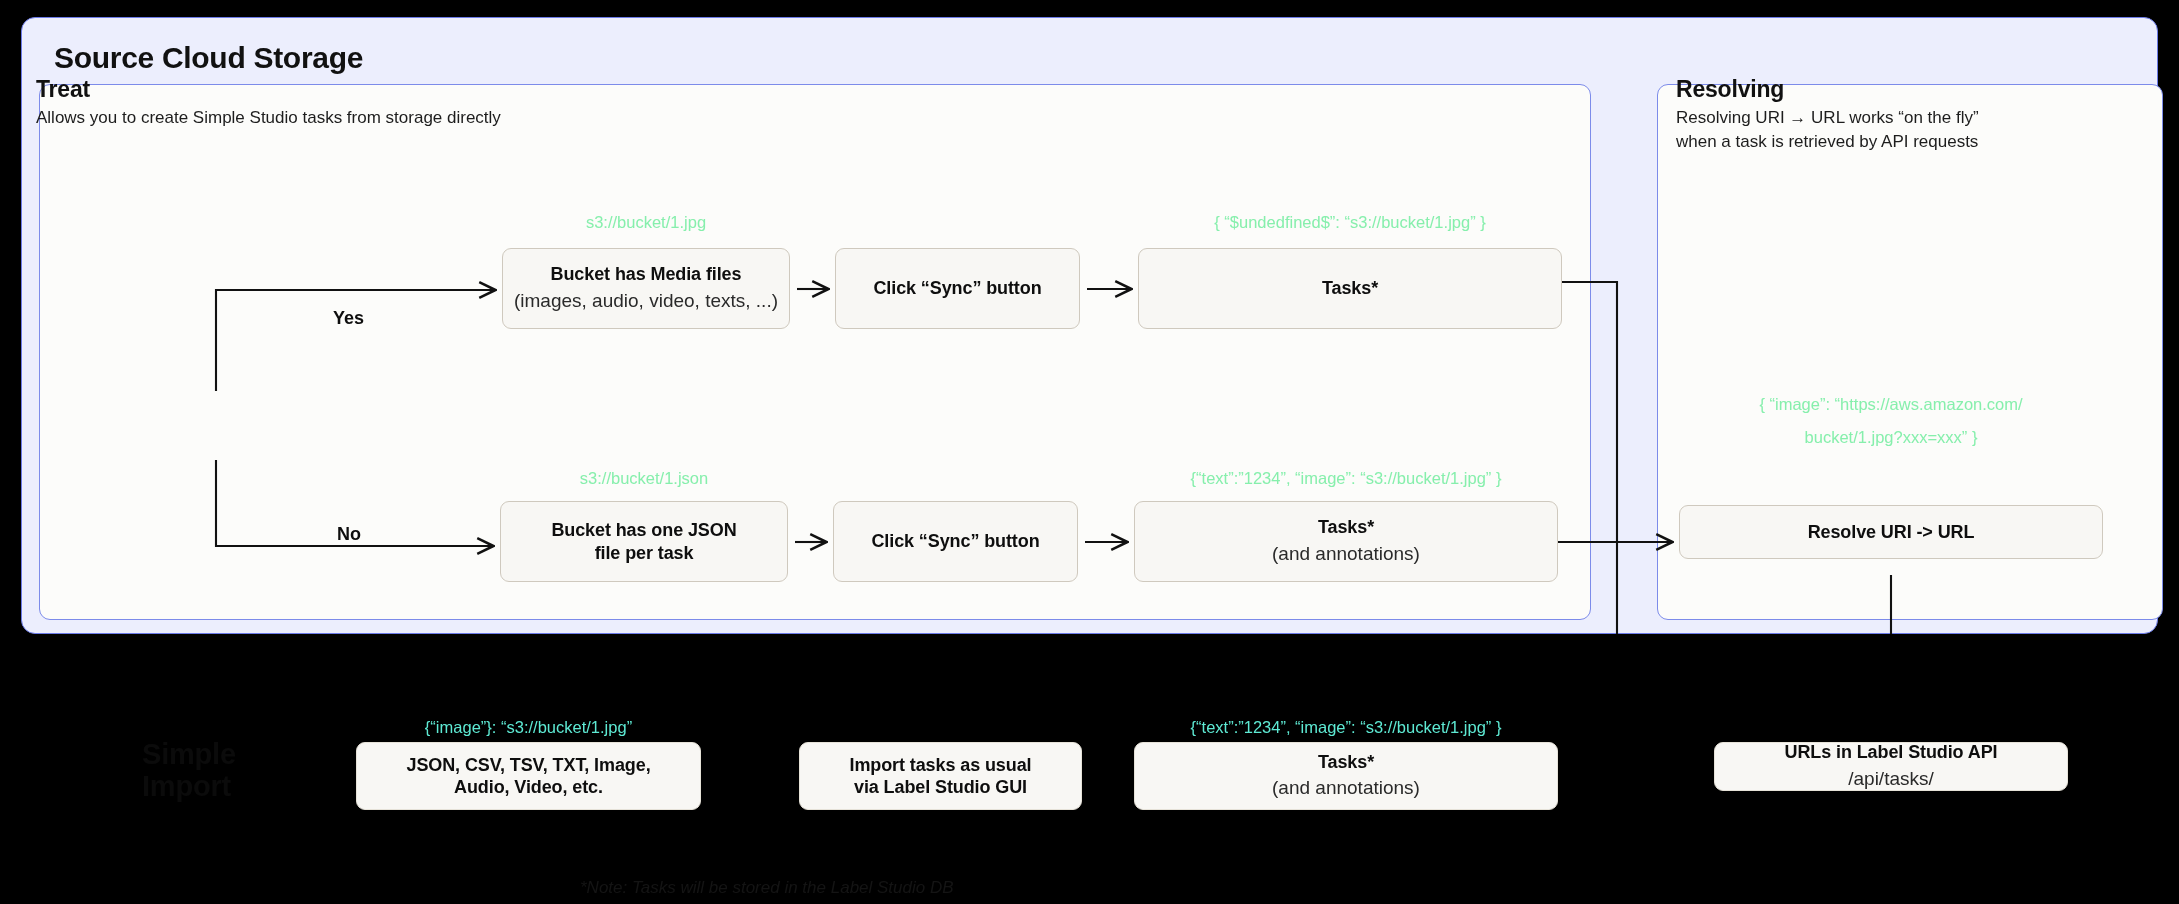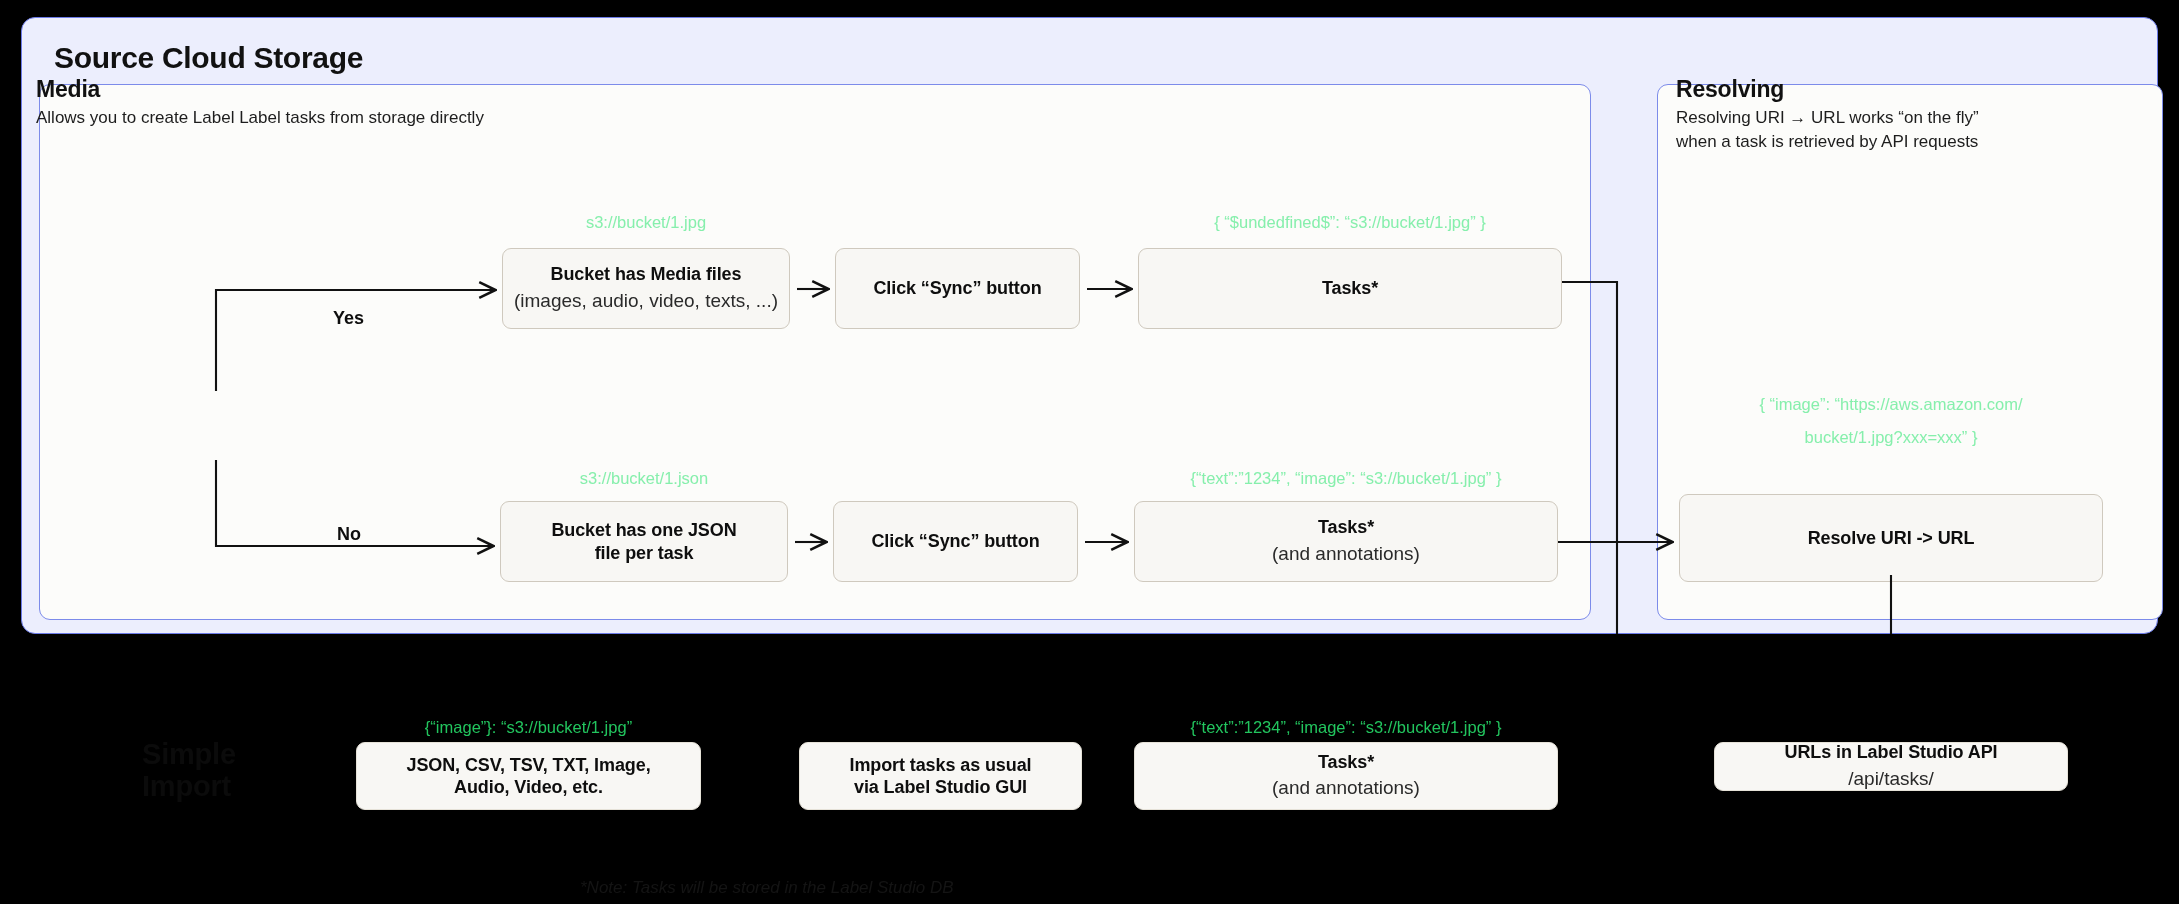--- a/index.html
+++ b/index.html
@@ -112,21 +112,21 @@
   .caption {
     position: absolute;
     font-size: 16.5px;
     font-weight: 400;
     color: #86efac;
     text-align: center;
     line-height: 1.35;
     white-space: nowrap;
   }
   .caption.wrap { white-space: normal; }
-  .caption.strong { color: #22c55e; }
+  .caption.strong { color: #5eead4; }
 
   
   .branch-label {
     position: absolute;
     font-size: 18px;
     font-weight: 700;
     color: #0E0E0E;
   }
 
   
@@ -163,22 +163,22 @@
 <div id="stage">
 
   <div class="outer-panel">
     <div class="outer-title">Source Cloud Storage</div>
 
     <div class="subpanel" id="sync-panel"></div>
 
     <div class="subpanel" id="resolve-panel"></div>
   </div>
 
-  <div class="panel-title" style="left:36px; top:76px;">Media</div>
-  <div class="panel-sub" style="left:36px; top:106px; width:700px;">Allows you to create Label Label tasks from storage directly</div>
+  <div class="panel-title" style="left:36px; top:76px;">Treat</div>
+  <div class="panel-sub" style="left:36px; top:106px; width:700px;">Allows you to create Simple Studio tasks from storage directly</div>
 
 
   <div class="branch-label" style="left:333px; top:308px;">Yes</div>
   <div class="branch-label" style="left:337px; top:524px;">No</div>
 
   <div class="caption" style="left:502px; top:211px; width:288px;">s3://bucket/1.jpg</div>
 
   <div class="node" style="left:502px; top:248px; width:288px; height:81px;">
     <div class="t1">Bucket has Media files</div>
     <div class="t2">(images, audio, video, texts, ...)</div>
@@ -212,21 +212,21 @@
     <div class="t2">(and annotations)</div>
   </div>
 
   <div class="panel-title" style="left:1676px; top:76px;">Resolving</div>
   <div class="panel-sub" style="left:1676px; top:106px; width:400px;">Resolving URI → URL works “on the fly”</div>
   <div class="panel-sub" style="left:1676px; top:130px; width:430px;">when a task is retrieved by API requests</div>
 
   <div class="caption wrap" style="left:1681px; top:393px; width:420px;">{ “image”: “https://aws.amazon.com/</div>
   <div class="caption wrap" style="left:1681px; top:426px; width:420px;">bucket/1.jpg?xxx=xxx” }</div>
 
-  <div class="node" style="left:1679px; top:494px; width:424px; height:88px;text-align:center;">
+  <div class="node" style="left:1679px; top:505px; width:424px; height:54px;text-align:center;">
     <div class="t1">Resolve URI -&gt; URL</div>
   </div>
 
   <div class="ghost-label" style="left:142px; top:738px;">
     <div>Simple</div>
     <div>Import</div>
   </div>
 
   <div class="caption strong" style="left:356px; top:716px; width:345px;">{“image”}: “s3://bucket/1.jpg”</div>
 

